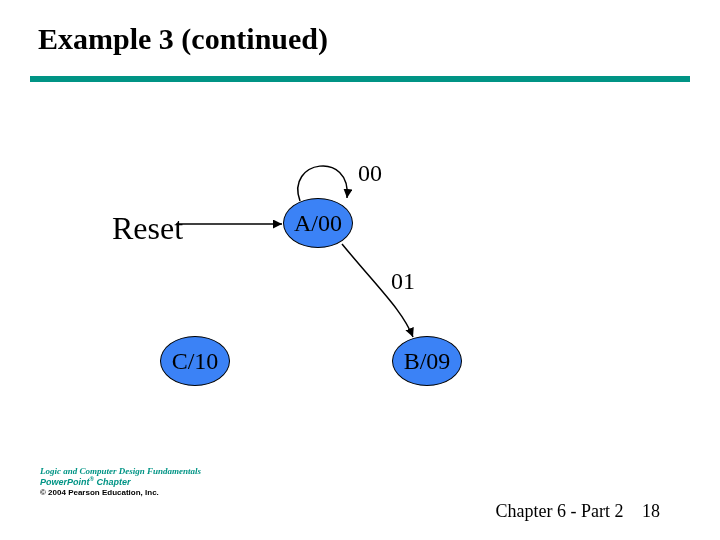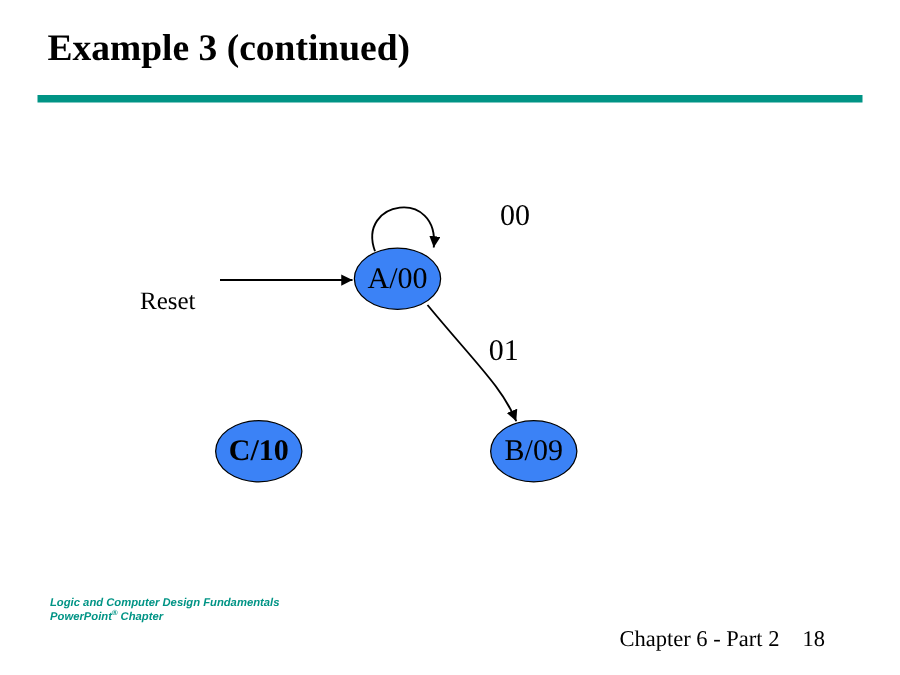--- a/index.html
+++ b/index.html
@@ -66,39 +66,38 @@
     font-size: 24px;
     background: #3b82f6;
     box-sizing: border-box;
   }
   .edge-label {
     position: absolute;
     font-size: 24px;
   }
   .reset-label {
     position: absolute;
-    font-size: 20px;
-    margin-top: 20px;
+    font-size: 32px;
   }
   svg.lines {
     position: absolute;
     left: 0;
     top: 0;
     width: 720px;
     height: 540px;
     pointer-events: none;
   }
   .footer-logo {
     position: absolute;
     left: 40px;
     bottom: 42px;
     width: 200px;
   }
   .footer-logo .line1 {
-    font-family: Liberation Sans, sans-serif;
+    font-family: Liberation Serif, serif;
     font-size: 9px;
     font-weight: bold;
     font-style: italic;
     color: #009485;
     line-height: 1.15;
   }
   .footer-logo .line2 {
     font-family: Arial, sans-serif;
     font-size: 9px;
     font-weight: bold;
@@ -144,39 +143,40 @@
           <path d="M0,0 L6,3 L0,6 Z" fill="#000"></path>
         </marker>
       </defs>
       <line x1="176" y1="224" x2="282" y2="224" stroke="#000" stroke-width="1.5" marker-end="url(#arrow)"></line>
       <path d="M 300 201 C 285 160, 352 150, 347 198" fill="none" stroke="#000" stroke-width="1.5" marker-end="url(#arrow)"></path>
       <path d="M 342 244 C 380 290, 402 310, 413 337" fill="none" stroke="#000" stroke-width="1.5" marker-end="url(#arrow)"></path>
     </svg>
 
     <div class="reset-label" style="left:112px; top:210px;">Reset</div>
 
-    <div class="edge-label" style="left:358px; top:160px;margin-left:42px;">00</div>
+    <div class="edge-label" style="left:358px; top:160px;">00</div>
     <div class="edge-label" style="left:358px; top:268px;margin-left:33px;">01</div>
 
     <div class="state" style="left:283px; top:198px; width:70px; height:50px;">
       <span>A/00</span>
     </div>
-    <div class="state" style="left:172px; top:336px; width:70px; height:50px;font-weight:bold;">
+    <div class="state" style="left:160px; top:336px; width:70px; height:50px;">
       <span>C/10</span>
     </div>
     <div class="state" style="left:392px; top:336px; width:70px; height:50px;">
       <span>B/09</span>
     </div>
   </div>
 
   <div class="footer-logo">
     <div class="line1">Logic and Computer Design Fundamentals</div>
     <div class="line2">
       <span>PowerPoint</span><span class="sup">®</span><span> Chapter</span>
     </div>
+    <div class="line3">© 2004 Pearson Education, Inc.</div>
   </div>
 
   <div class="footer-right">
     <span>Chapter 6 - Part 2</span>
     <span class="pg">18</span>
   </div>
 
 </div>
 
 </body></html>

